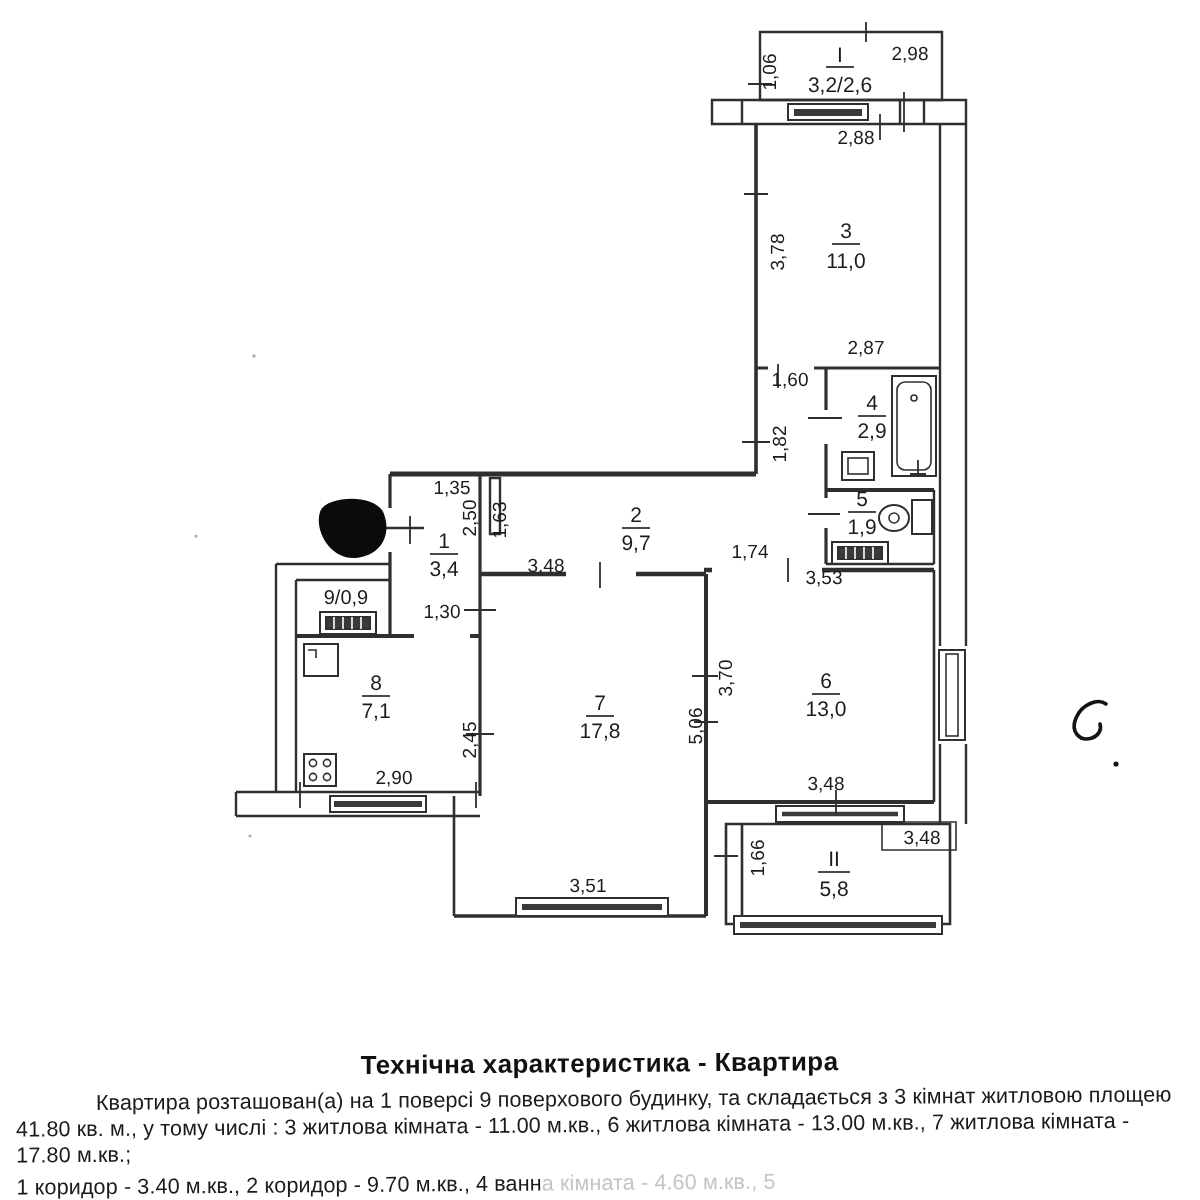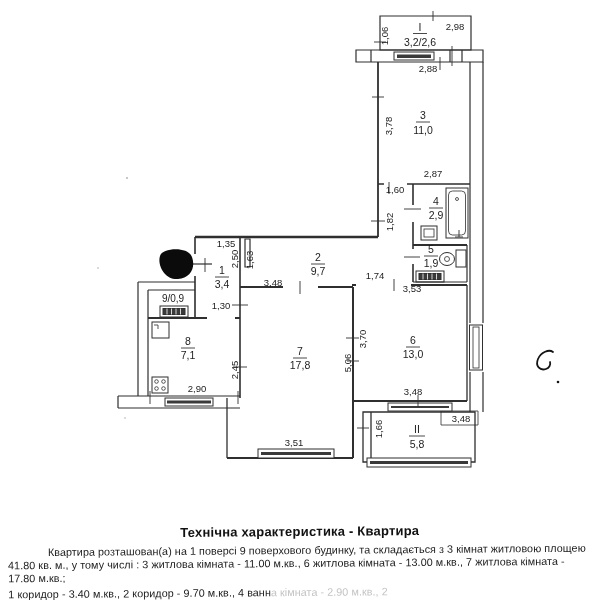--- a/index.html
+++ b/index.html
@@ -228,17 +228,17 @@
     <text class="dim" x="461" y="422">3,48</text>
   </g>
 </svg>
 
   <div class="footer">
     <div class="title">Технічна характеристика - Квартира</div>
     <div class="body">
       <div class="l1">Квартира розташован(а) на 1 поверсі 9 поверхового будинку, та складається з 3 кімнат житловою площею</div>
       <div>41.80 кв. м., у тому числі : 3 житлова кімната - 11.00 м.кв., 6 житлова кімната - 13.00 м.кв., 7 житлова кімната -</div>
       <div>17.80 м.кв.;</div>
-      <div class="l4"><span>1 коридор - 3.40 м.кв., 2 коридор - 9.70 м.кв., 4 ванн</span><span class="faint">а кімната - 2.90 м.кв., 2</span></div>
+      <div class="l4"><span>1 коридор - 3.40 м.кв., 2 коридор - 9.70 м.кв., 4 ванн</span><span class="faint">а кімната - 4.60 м.кв., 5</span></div>
     </div>
   </div>
 
 </div>
 
 </body></html>

